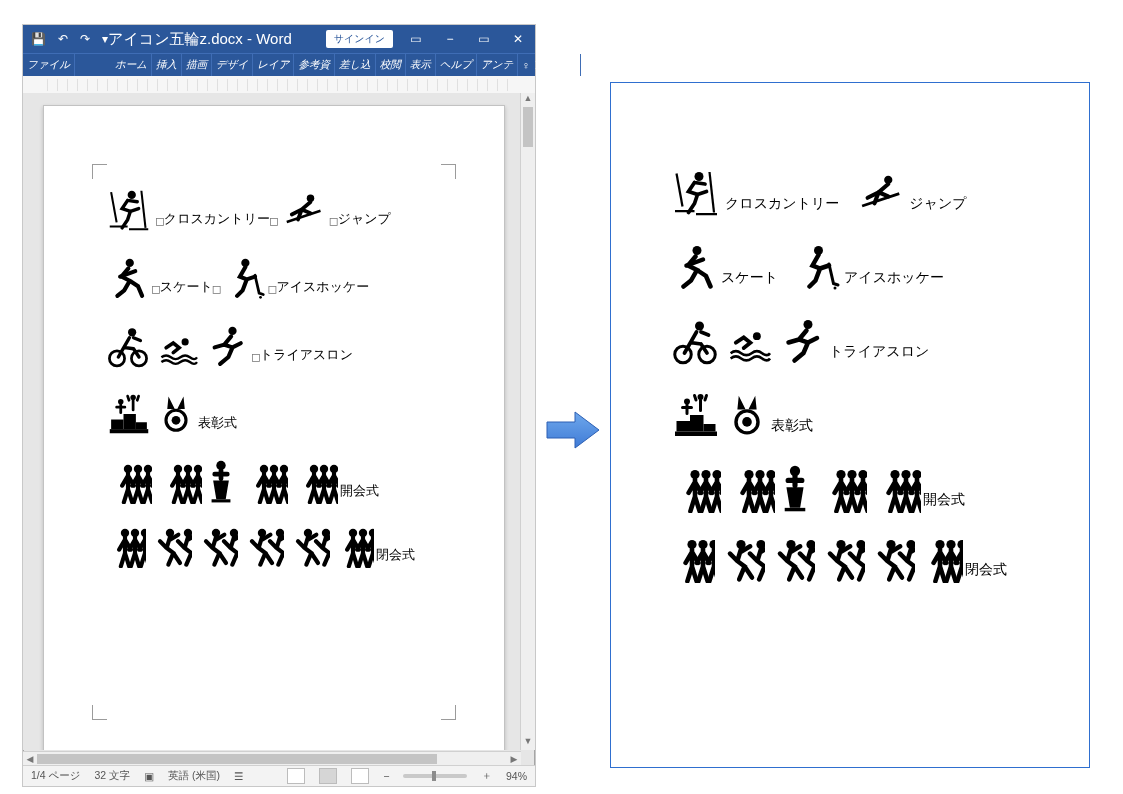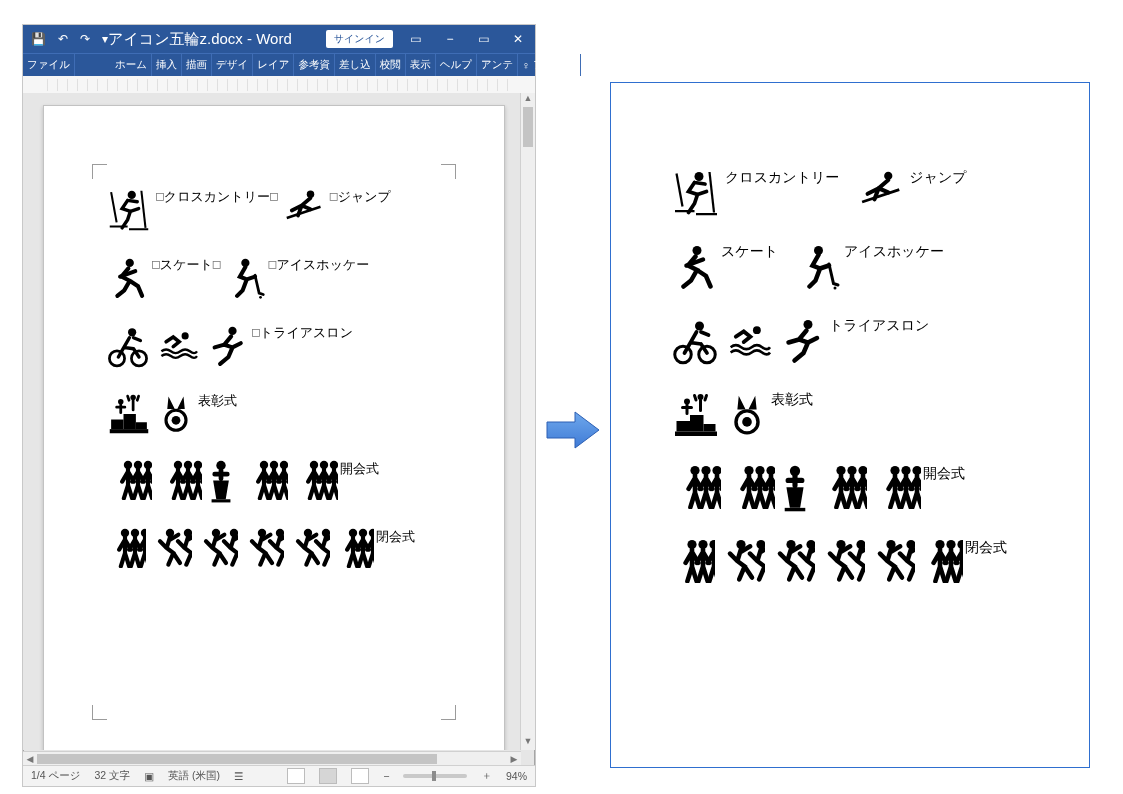--- a/index.html
+++ b/index.html
@@ -71,20 +71,21 @@
 
   
   .ribbon {
     height: 22px;
     background: #2b579a;
     display: flex;
     align-items: stretch;
     font-size: 10.5px;
     color: #ffffff;
     border-top: 1px solid #3f6db5;
+    font-style: italic;
   }
   .ribbon .tab {
     padding: 0 4px;
     display: flex;
     align-items: center;
     border-right: 1px solid #3f6db5;
     white-space: nowrap;
   }
   .ribbon .tab.home { background: #2b579a; margin-left: 36px; }
   .ribbon .tell { flex-shrink: 0; }
@@ -137,21 +138,21 @@
   .crop.br { bottom: 58px; right: 48px; border-bottom: 1px solid #9b9b9b; border-right: 1px solid #9b9b9b; }
 
   .content-area {
     position: absolute;
     left: 60px;
     top: 82px;
     right: 50px;
     font-size: 13px;
     color: #000;
   }
-  .row { display: flex; margin-bottom: 24px; flex-wrap: wrap; }
+  .row { display: flex; align-items: flex-end; margin-bottom: 24px; flex-wrap: wrap; }
   .row .ico { margin-right: 2px; }
   .row .lbl { font-size: 13px; padding-bottom: 4px; white-space: nowrap; }
   .row .box { font-family: monospace; color: #777; padding-bottom: 4px; }
   .row .spacer { width: 14px; }
 
   
   .vscroll {
     position: absolute;
     top: 68px; right: 0; bottom: 36px; width: 14px;
     background: #efefef;

